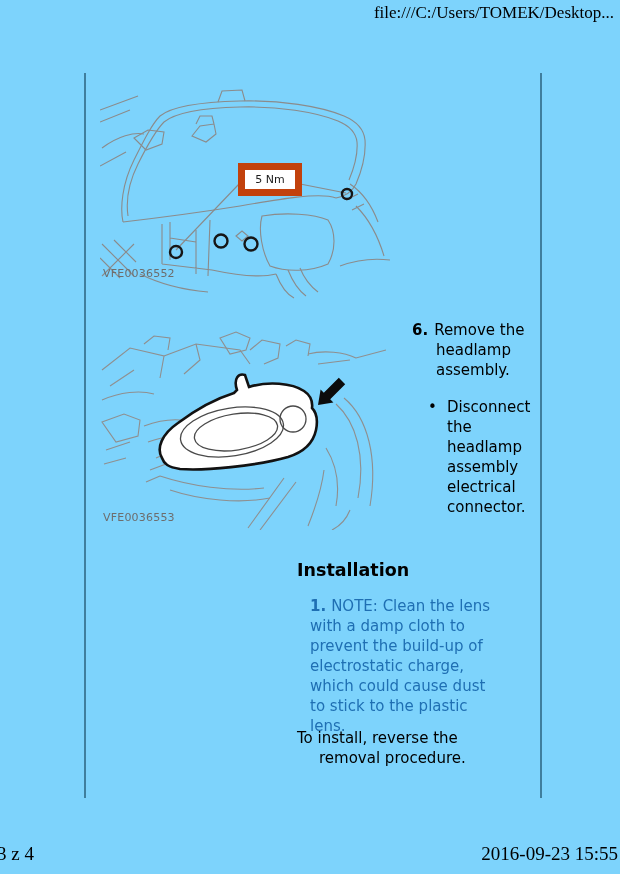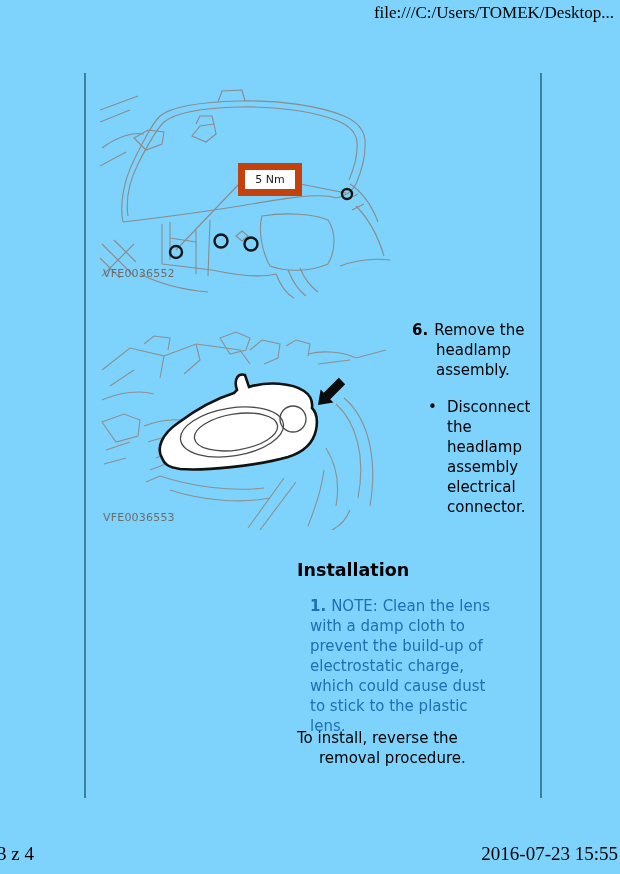--- a/index.html
+++ b/index.html
@@ -118,15 +118,15 @@
 
   <div class="inst-head">Installation</div>
 
   <div class="note">
     <b>1.</b><span>NOTE: Clean the lens with a damp cloth to prevent the build-up of electrostatic charge, which could cause dust to stick to the plastic lens.</span>
   </div>
 
   <div class="closing">To install, reverse the removal procedure.</div>
 
   <div class="footer-left serif">3 z 4</div>
-  <div class="footer-right serif">2016-07-23 15:55</div>
+  <div class="footer-right serif">2016-09-23 15:55</div>
 
 </div>
 
 </body></html>

